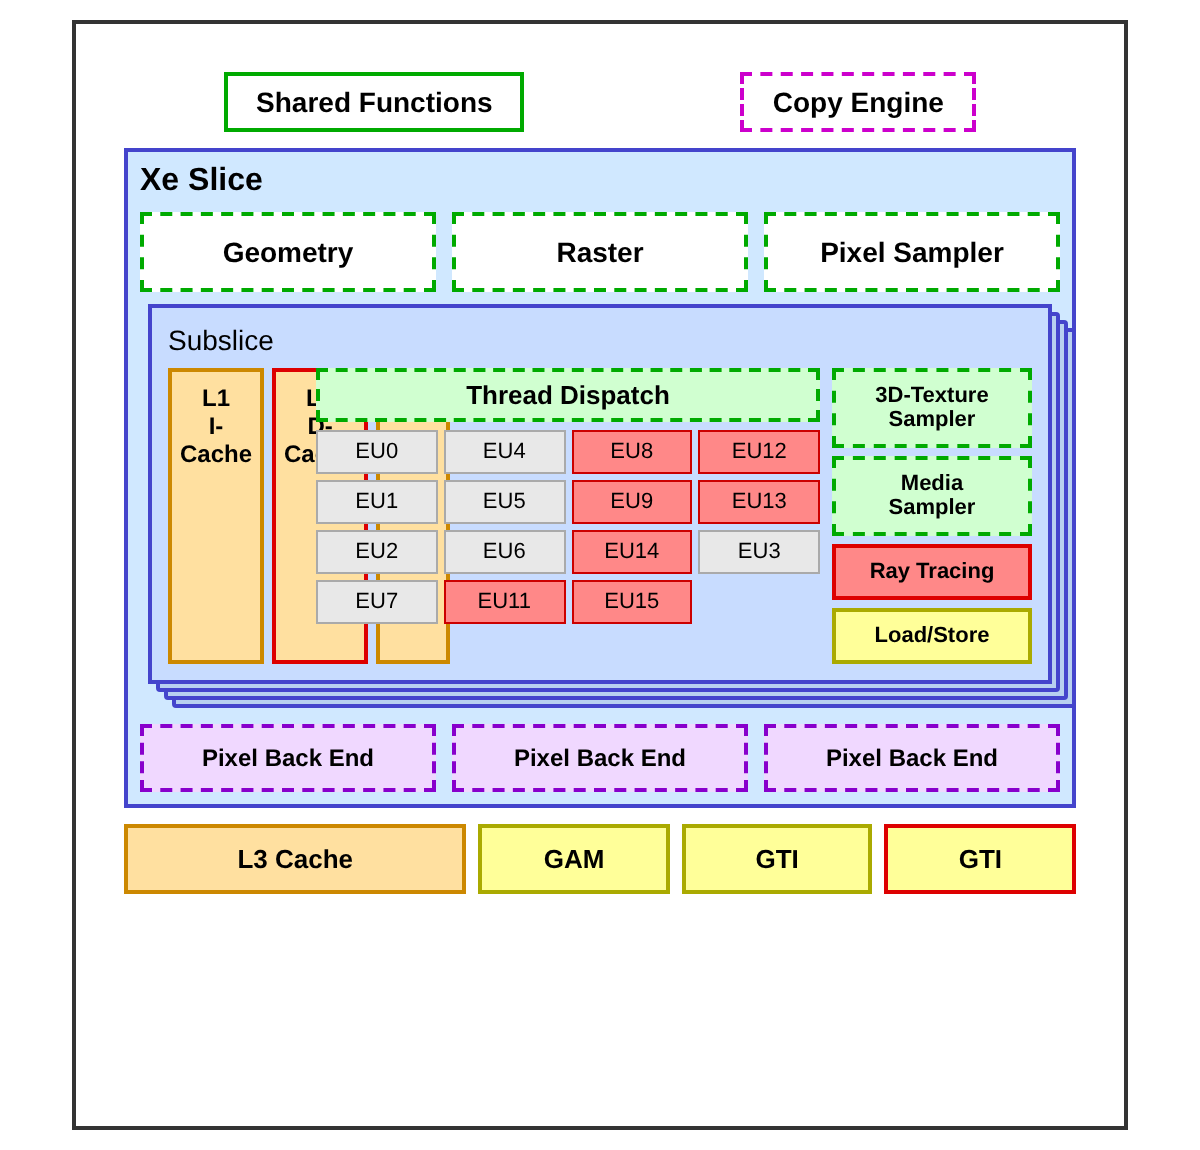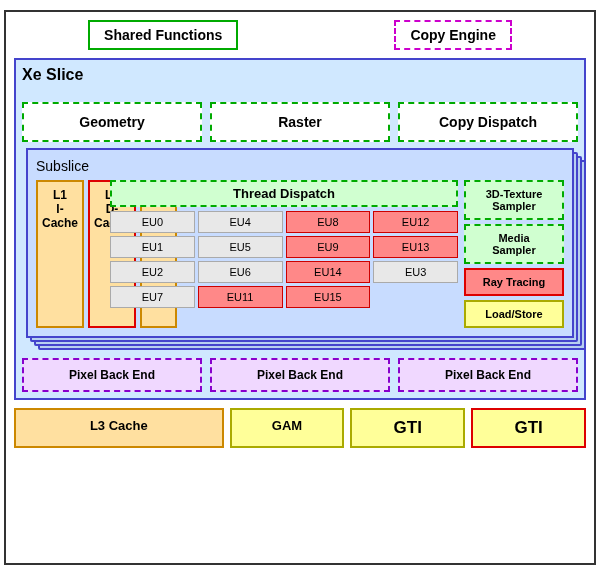--- a/index.html
+++ b/index.html
@@ -7,25 +7,25 @@
       width: 600px;
       height: 575px;
       background: #fff;
       font-family: Arial, sans-serif;
       font-size: 13px;
       display: flex;
       align-items: center;
       justify-content: center;
     }
     .main-container {
-      width: 592px;
+      width: 528px;
       height: 555px;
       border: 2px solid #333;
       background: #fff;
-      padding: 8px;
+      padding: 24px;
       position: relative;
     }
     
     .top-row {
       display: flex;
       gap: 8px;
       margin-bottom: 8px;
       justify-content: space-around;
     }
     .top-box {
@@ -42,21 +42,21 @@
     
     .xe-slice {
       border: 2px solid #4444cc;
       background: #d0e8ff;
       padding: 6px;
       position: relative;
     }
     .xe-slice-label {
       font-size: 16px;
       font-weight: bold;
-      margin-bottom: 18px;
+      margin-bottom: 6px;
       color: #000;
     }
     
     .slice-top-row {
       display: flex;
       gap: 8px;
       margin-bottom: 6px;
       justify-content: space-around;
     }
     .slice-top-box {
@@ -225,21 +225,21 @@
       font-weight: bold;
       font-size: 13px;
       text-align: center;
       flex: 1;
     }
     .gti-box {
       border: 2px solid #aaaa00;
       background: #ffff99;
       padding: 8px;
       font-weight: bold;
-      font-size: 17px;
+      font-size: 13px;
       text-align: center;
       flex: 1;
     }
     .gti-box.red-border {
       border: 2px solid #dd0000;
     }
   </style>
 </head>
 <body>
 
@@ -258,21 +258,21 @@
     <div class="xe-slice-label">Xe Slice</div>
 
     <div class="slice-top-row">
       <div class="slice-top-box">
         <span>Geometry</span>
       </div>
       <div class="slice-top-box">
         <span>Raster</span>
       </div>
       <div class="slice-top-box">
-        <span>Copy Dispatch</span>
+        <span>Pixel Sampler</span>
       </div>
     </div>
 
 
     <div class="subslice-stack">
 
       <div class="shadow-layer" style="top:12px; left:12px; right:-12px; bottom:-12px; z-index:7;"></div>
       <div class="shadow-layer" style="top:8px; left:8px; right:-8px; bottom:-8px; z-index:8;"></div>
       <div class="shadow-layer" style="top:4px; left:4px; right:-4px; bottom:-4px; z-index:9;"></div>
 

